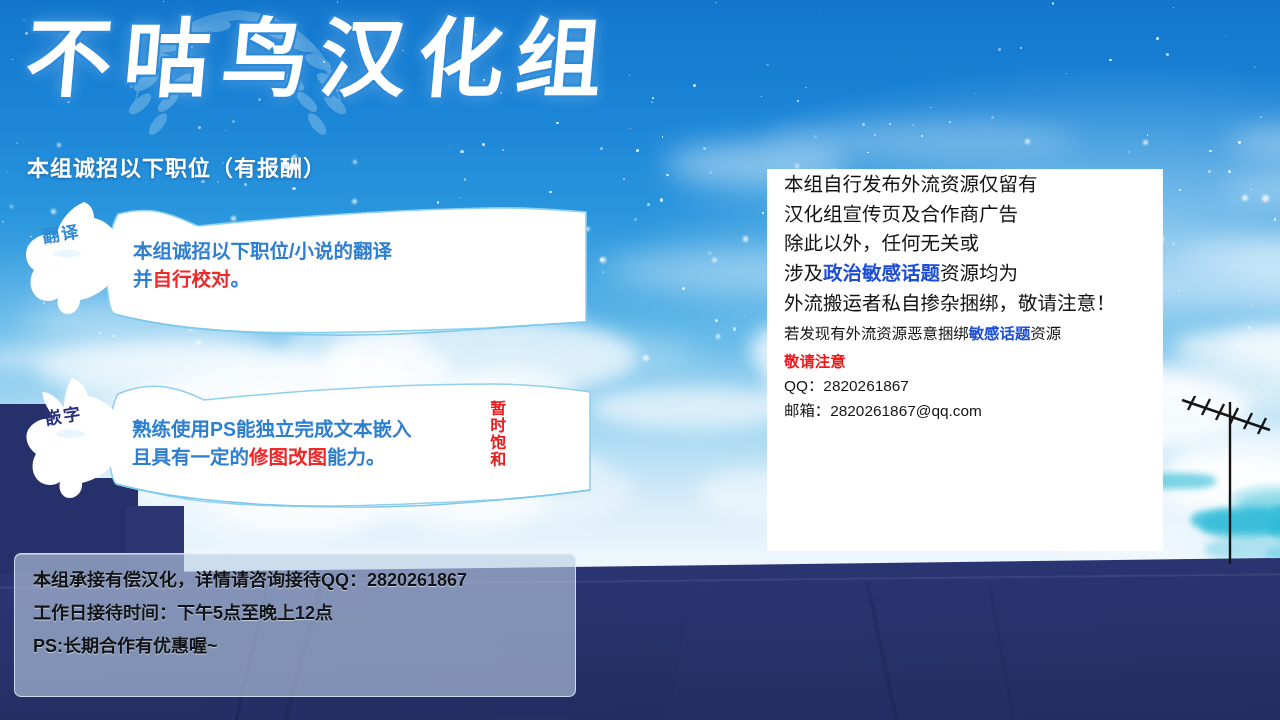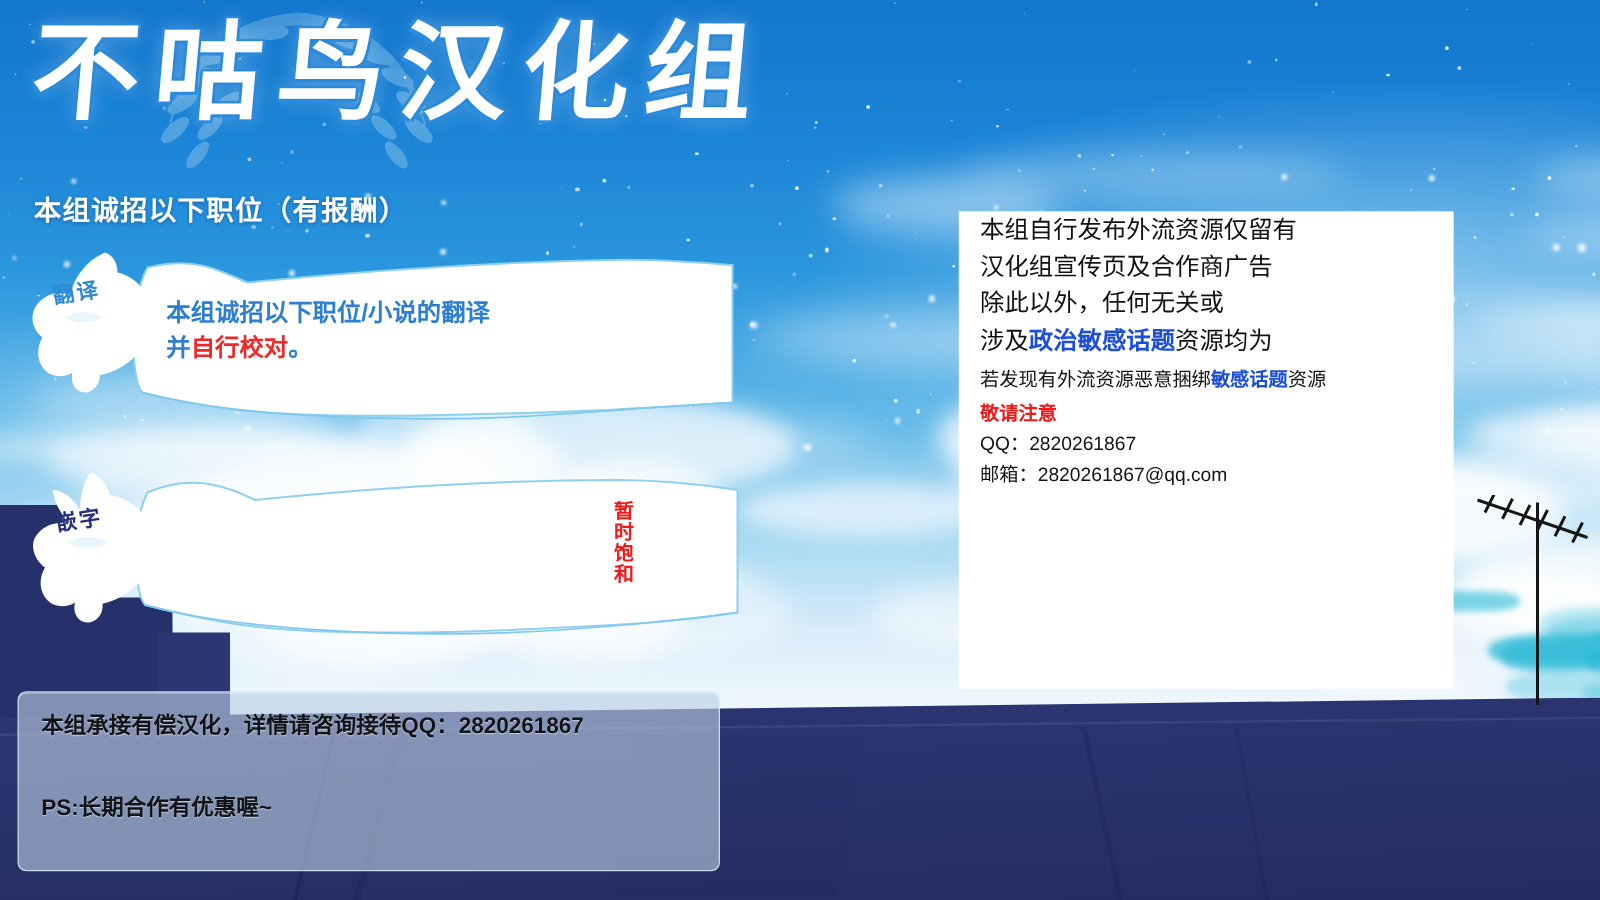--- a/index.html
+++ b/index.html
@@ -513,40 +513,48 @@
     </svg>
     <svg class="dove" style="left:2px;top:0px;" width="118" height="128" viewBox="0 0 118 128">
       <path d="M52 6 C 46 16, 44 26, 44 36 C 38 26, 30 20, 22 20 C 24 32, 30 42, 38 48
                C 26 44, 14 48, 8 58 C 4 66, 8 76, 16 82 C 10 92, 12 104, 20 110
                C 26 114, 34 114, 40 110 C 38 118, 42 126, 50 126 C 57 126, 63 119, 62 111
                C 76 108, 90 98, 98 86 C 106 72, 106 56, 98 44 C 92 34, 80 26, 68 24
                C 66 16, 60 8, 52 6 Z" fill="#ffffff"></path>
       <path d="M34 62 C 44 56, 58 56, 66 62 C 58 67, 44 68, 34 62 Z" fill="#eaf6fd"></path>
     </svg>
     <div class="dovelabel" style="left:26px;top:30px;color:#27307a;">嵌字</div>
+    <div class="btext" style="left:114px;top:44px;font-size:19.5px;">
+      <div><span>熟练使用PS能独立完成文本嵌入</span></div>
+      <div>
+        <span>且具有一定的</span><span class="hl">修图改图</span><span>能力。</span>
+      </div>
+    </div>
     <div class="vert-note" style="left:470px;top:28px;">暂时饱和</div>
   </div>
 
   <div id="notice">
 
     <div class="nbig">
       <div>本组自行发布外流资源仅留有</div>
       <div>汉化组宣传页及合作商广告</div>
       <div>除此以外，任何无关或</div>
       <div>
         <span>涉及</span><span class="red">政治敏感话题</span><span>资源均为</span>
       </div>
+      <div>外流搬运者私自掺杂捆绑，敬请注意！</div>
     </div>
 
     <div class="nsmall">
       <span>若发现有外流资源恶意捆绑</span><span class="red">敏感话题</span><span>资源</span>
     </div>
     <div class="nsmall redline">敬请注意</div>
     <div class="contact">QQ：2820261867</div>
     <div class="contact">邮箱：2820261867@qq.com</div>
   </div>
 
   <div id="infobox">
     <div class="line l1">本组承接有偿汉化，详情请咨询接待QQ：2820261867</div>
+    <div class="line l2">工作日接待时间：下午5点至晚上12点</div>
     <div class="line l3">PS:长期合作有优惠喔~</div>
   </div>
 
 </div>
 
 </body></html>

